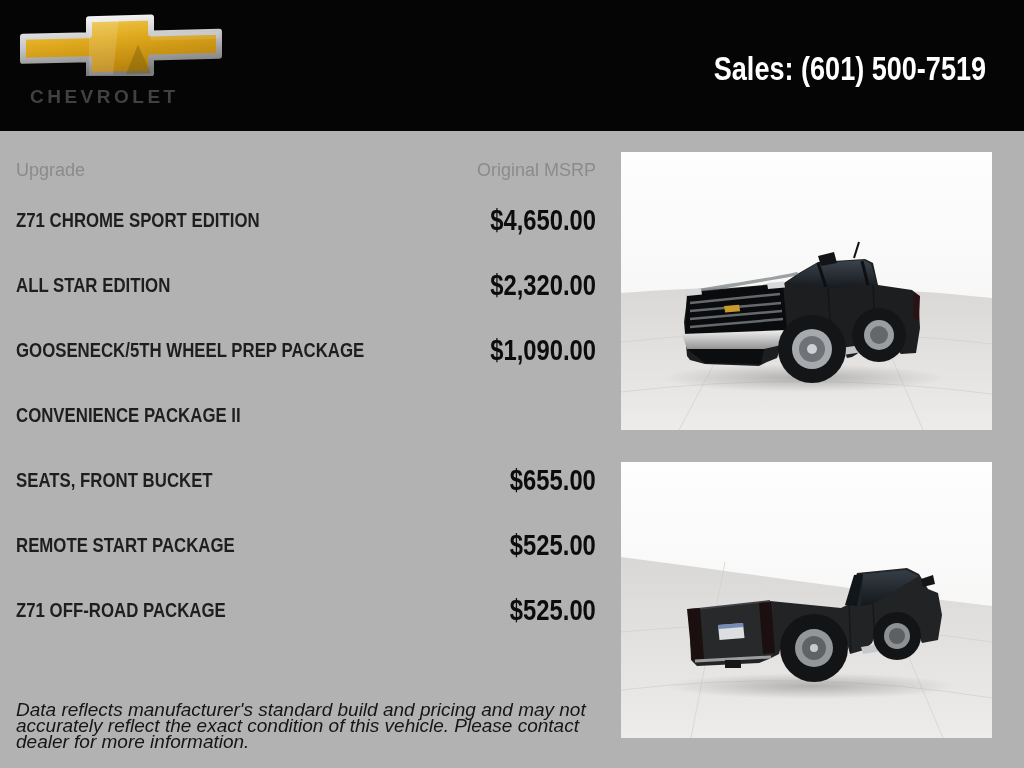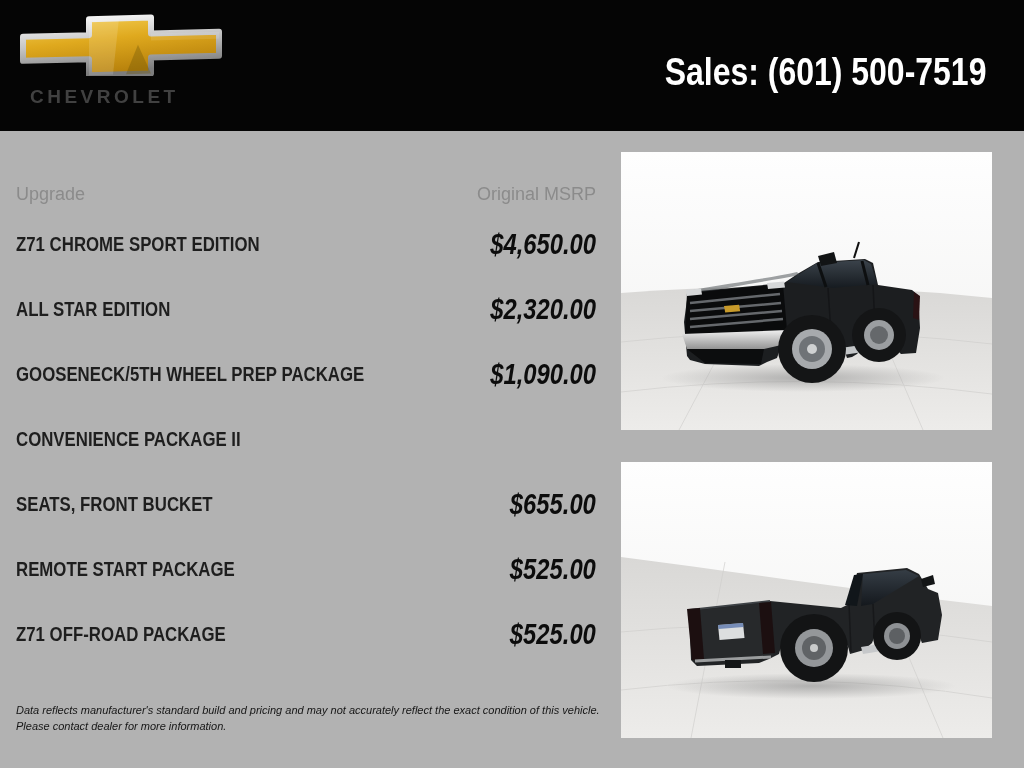--- a/index.html
+++ b/index.html
@@ -15,45 +15,45 @@
   }
   .brand{position:absolute;left:18px;top:14px;width:220px;}
   .bowtie{display:block;}
   .wordmark{
     margin-top:10px;margin-left:12px;
     font-size:19px;font-weight:bold;letter-spacing:3.5px;
     color:#414141;
   }
   .sales{
     position:absolute;right:38px;top:50px;
-    color:#ffffff;font-size:39px;font-weight:600;white-space:nowrap;
+    color:#ffffff;font-size:33px;font-weight:600;white-space:nowrap;
   }
   .condense-r{display:inline-block;transform:scaleX(.82);transform-origin:100% 50%;}
   .condense-l{display:inline-block;transform:scaleX(.84);transform-origin:0 50%;}
   
   .upgrade-table{
-    position:absolute;left:16px;top:131px;width:580px;padding-top:21px;margin-top:24px;
+    position:absolute;left:16px;top:131px;width:580px;padding-top:21px;
   }
   .thead{
     display:flex;justify-content:space-between;align-items:center;height:36px;
     color:#8b8b8b;font-size:18px;font-weight:400;
   }
   .trow{
     display:flex;justify-content:space-between;align-items:center;height:65px;
   }
   .trow .label{
     font-size:20px;font-weight:700;color:#1e1e1e;white-space:nowrap;
   }
   .trow .price{
-    font-size:29px;font-weight:700;color:#0c0c0c;white-space:nowrap;font-style:italic;
+    font-size:29px;font-weight:700;color:#0c0c0c;white-space:nowrap;
   }
   
   .disclaimer{
     position:absolute;left:16px;top:702px;width:592px;
-    font-style:italic;font-size:11px;line-height:16px;color:#161616;font-weight:500;
+    font-style:italic;font-size:19px;line-height:16px;color:#161616;font-weight:500;
   }
   
   .photo{position:absolute;left:621px;width:371px;background:#f7f7f7;}
   .photo svg{display:block;width:100%;height:100%;}
   .photo1{top:152px;height:278px;}
   .photo2{top:462px;height:276px;}
 </style>
 </head>
 <body>
 

